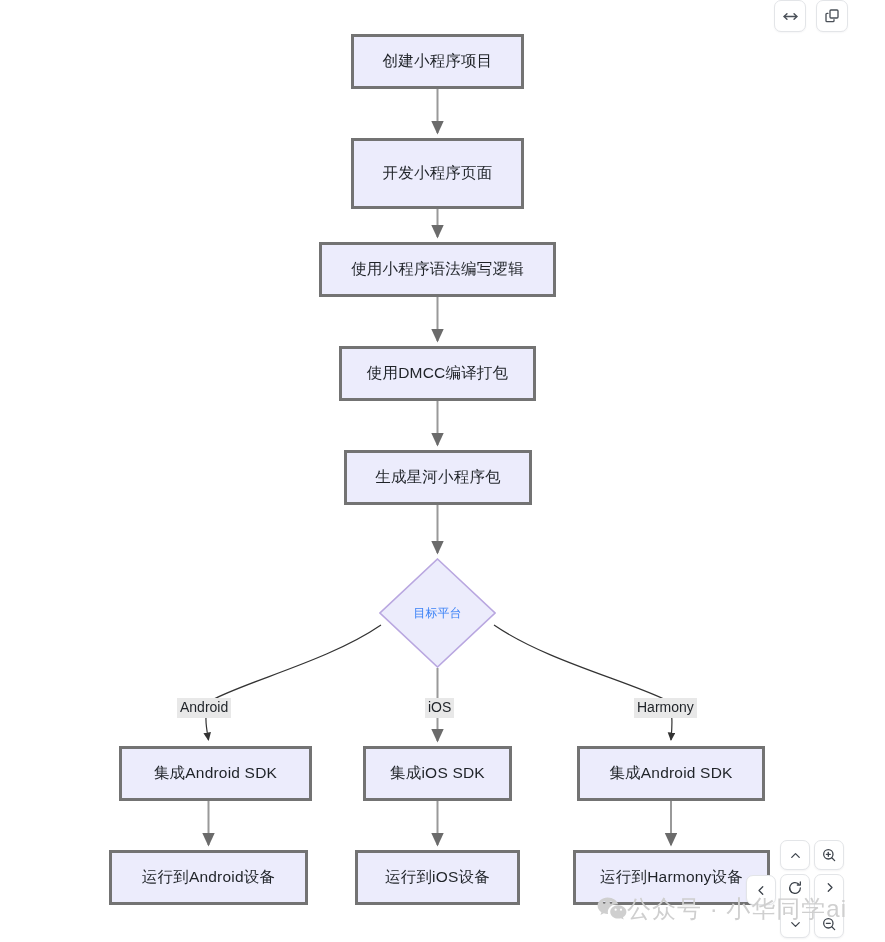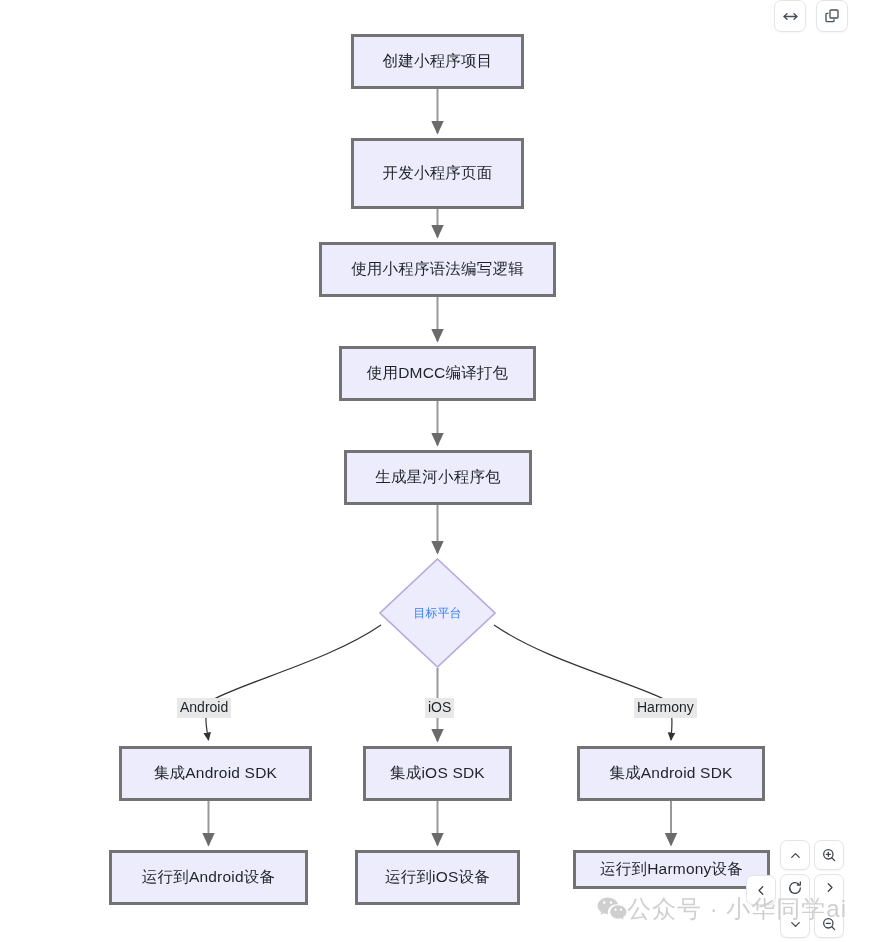--- a/index.html
+++ b/index.html
@@ -183,21 +183,21 @@
     <div class="node" style="left:119px;top:746px;width:193px;height:55px;">集成Android SDK</div>
 
     <div class="node" style="left:363px;top:746px;width:149px;height:55px;">集成iOS SDK</div>
 
     <div class="node" style="left:577px;top:746px;width:188px;height:55px;">集成Android SDK</div>
 
     <div class="node" style="left:109px;top:850px;width:199px;height:55px;">运行到Android设备</div>
 
     <div class="node" style="left:355px;top:850px;width:165px;height:55px;">运行到iOS设备</div>
 
-    <div class="node" style="left:573px;top:850px;width:197px;height:39px;">运行到Harmony设备</div>
+    <div class="node" style="left:573px;top:850px;width:197px;height:55px;">运行到Harmony设备</div>
   </div>
 
   <div class="tool-btn" style="left:774px;top:0px;">
     <svg width="17" height="17" viewBox="0 0 24 24" fill="none" stroke="currentColor" stroke-width="2" stroke-linecap="round" stroke-linejoin="round">
       <line x1="3" y1="12" x2="21" y2="12"></line>
       <polyline points="7,8 3,12 7,16"></polyline>
       <polyline points="17,8 21,12 17,16"></polyline>
     </svg>
   </div>
 

